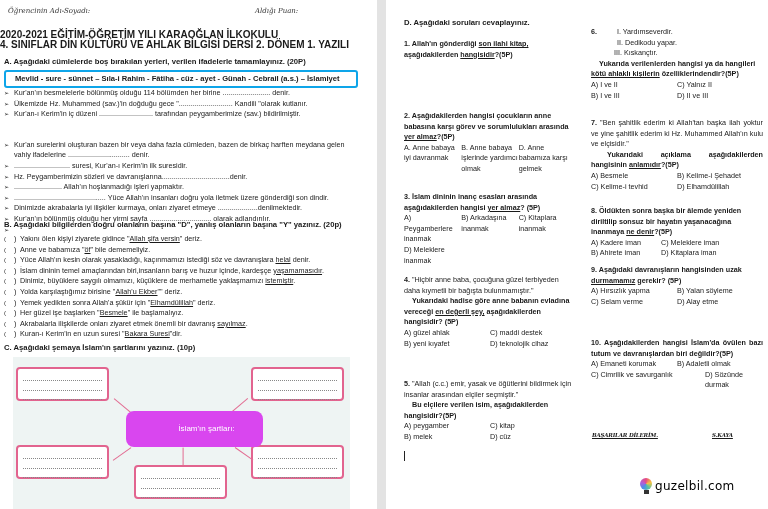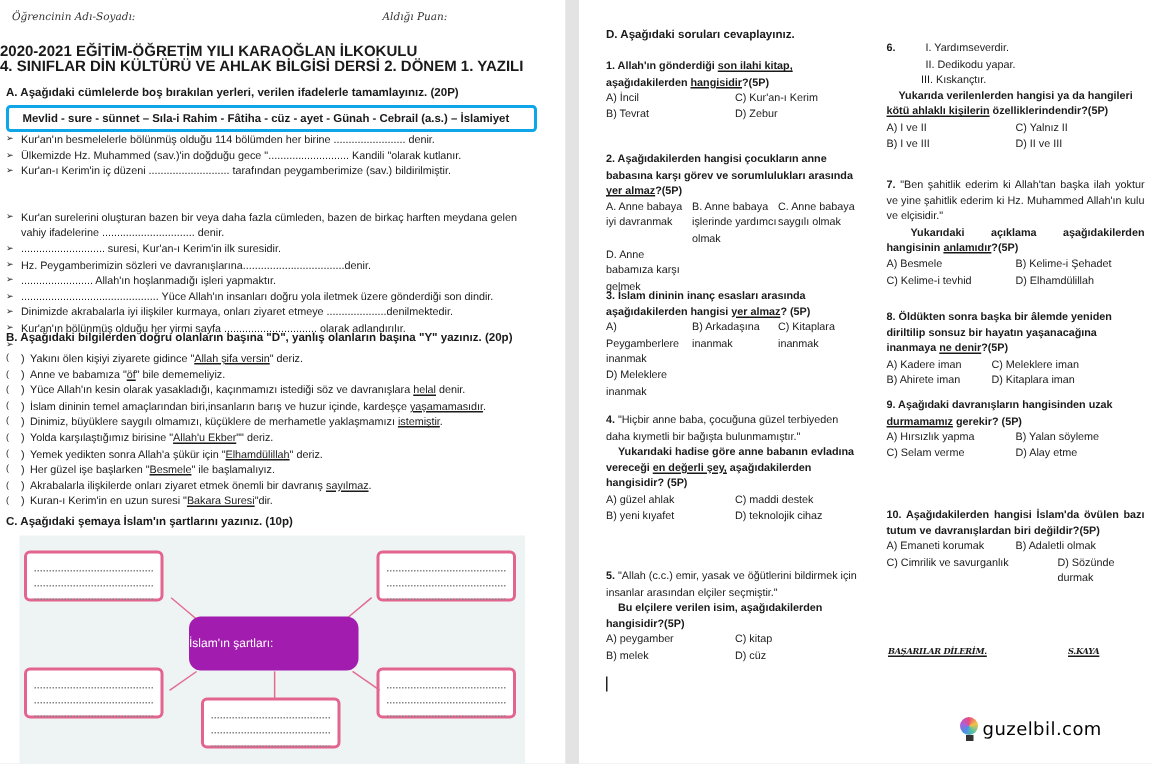--- a/index.html
+++ b/index.html
@@ -18,22 +18,22 @@
   .list { position:absolute; left:4px; margin:0; padding:0; list-style:none; font-size:7.2px; line-height:10.6px; }
   .list li { position:relative; padding-left:10px; white-space:nowrap; }
   .list li .bul { position:absolute; left:0; top:0; font-size:6px; }
   .list li.wrap { white-space:normal; width:345px;margin-top:20px; }
   .dy li { padding-left:16px; }
   .u { text-decoration:underline; }
 
   .diagram { position:absolute; left:13px; top:357px; width:337px; height:152px; background:#eef4f3; }
   .dbox { position:absolute; width:93px; height:34px; background:#fff; border:2px solid #e2648f; border-radius:4px; box-sizing:border-box; padding:4px 5px 0 5px; }
   .dline { border-bottom:1px dotted #888; height:7.3px; margin-bottom:1px; }
-  .center-box { position:absolute; left:113px; top:54px; width:113px; height:36px; background:#a21caf; border-radius:8px;
-                color:#fff; font-size:8px; text-align:left; line-height:36px; }
+  .center-box { position:absolute; left:113px; top:54px; width:113px; height:36px; background:#d946ef; border-radius:8px;
+                color:#fff; font-size:8px; text-align:center; line-height:36px;padding-left:24px; }
   .arrow { position:absolute; height:1.2px; background:#e26c92; transform-origin:0 50%; }
 
   .rq { position:absolute; font-size:7.2px; line-height:10.6px; width:172px; }
   .rq b { font-weight:bold; }
   .opts { display:grid; grid-template-columns: 1fr 1fr; }
   .opts.wide { grid-template-columns: 1fr 1fr 1fr; }
   .just { text-align:justify; }
 
   .sig { position:absolute; top:432px; font-family:"DejaVu Serif", serif; font-weight:bold; font-style:italic; font-size:5.5px; letter-spacing:-0.2px; text-decoration:underline; }
   .logo { position:absolute; left:640px; top:478px; display:flex; align-items:center; gap:3px; }
@@ -125,34 +125,27 @@
 </div>
 
 <div class="gutter"></div>
 
 <div class="page" id="right-page"></div>
 
 <div class="sec" style="left:404px;top:18px;">D. Aşağıdaki soruları cevaplayınız.</div>
 
 <div class="rq" style="left:404px;top:39px;">
   <b><span>1.</span> <span>Allah'ın gönderdiği </span><span class="u">son ilahi kitap,</span><span> aşağıdakilerden </span><span class="u">hangisidir</span><span>?(5P)</span></b>
-  <div class="opts">
-    <span>A) İncil</span>
-    <span>C) Kur'an-ı Kerim</span>
-    <span>B) Tevrat</span>
-    <span>D) Zebur</span>
-  </div>
-</div>
-
-<div class="rq" style="left:404px;top:101px;">
+</div>
+
+<div class="rq" style="left:404px;top:111px;">
   <b><span>2.</span> <span>Aşağıdakilerden hangisi çocukların anne babasına karşı görev ve sorumlulukları arasında </span><span class="u">yer almaz</span><span>?(5P)</span></b>
   <div class="opts wide">
     <span>A. Anne babaya iyi davranmak</span>
     <span>B. Anne babaya işlerinde yardımcı olmak</span>
-    <span>C. Anne babaya saygılı olmak</span>
     <span>D. Anne babamıza karşı gelmek</span>
   </div>
 </div>
 
 <div class="rq" style="left:404px;top:192px;">
   <b><span>3.</span> <span>İslam dininin inanç esasları arasında aşağıdakilerden hangisi </span><span class="u">yer almaz</span><span>? (5P)</span></b>
   <div class="opts wide">
     <span>A) Peygamberlere inanmak</span>
     <span>B) Arkadaşına inanmak</span>
     <span>C) Kitaplara inanmak</span>

